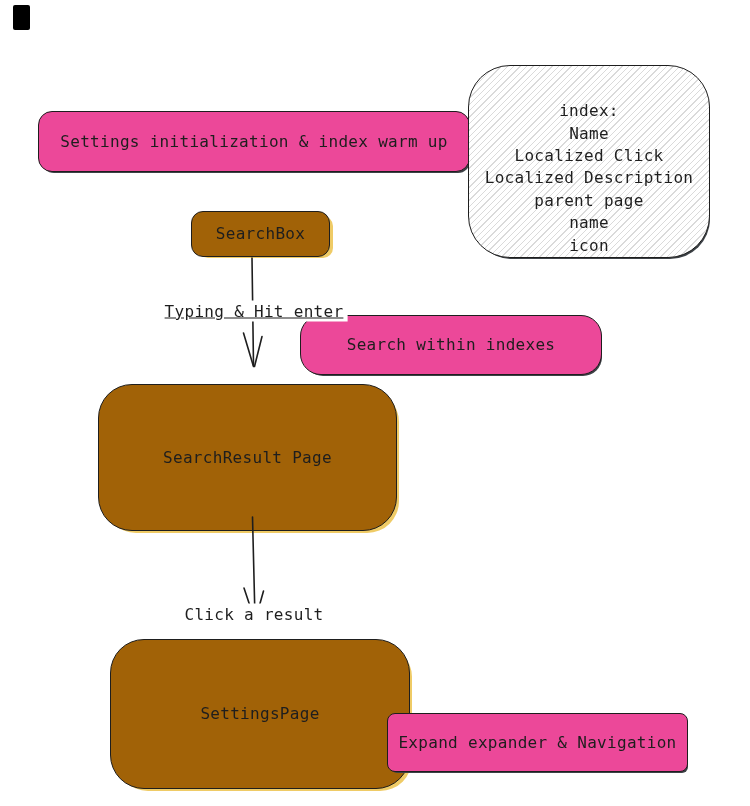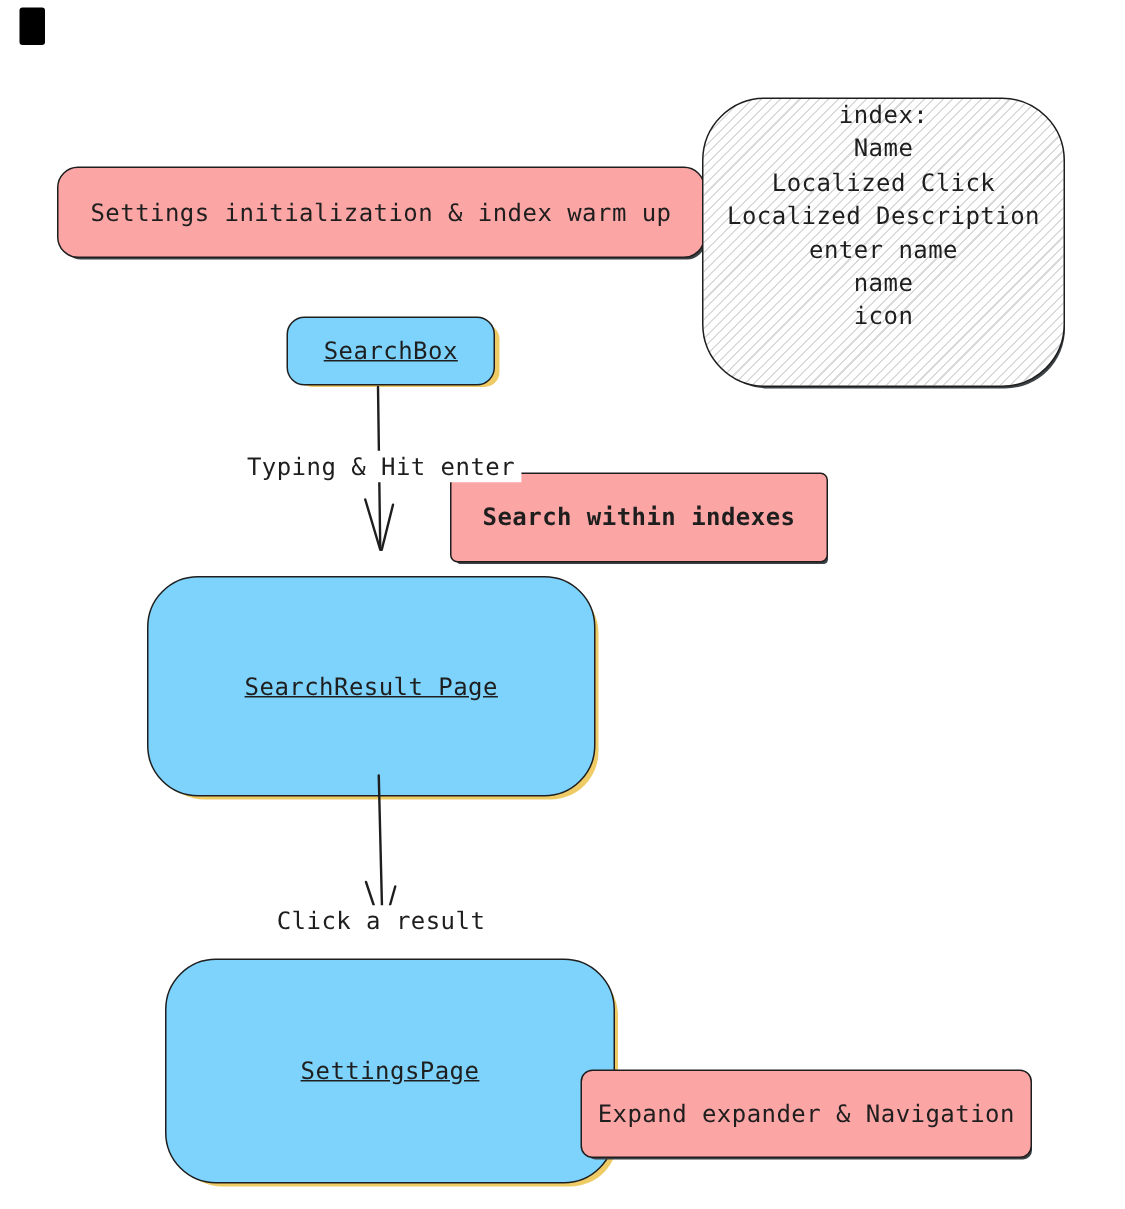--- a/index.html
+++ b/index.html
@@ -19,45 +19,44 @@
     display: flex;
     align-items: center;
     justify-content: center;
     text-align: center;
     font-size: 16px;
     letter-spacing: 0.3px;
     line-height: 22px;
     white-space: nowrap;
   }
   .gray {
-    background: #fca5a5;
+    background: #ec4899;
     box-shadow: 2px 3px 0 -2px #3c4146;
     align-items: center;
   }
   .yellow {
-    background: #7dd3fc;
+    background: #a16207;
     box-shadow: 4px 4px 0 -2px #EFCB66;
-    text-decoration: underline;
   }
   .hatched {
     background-color: #ffffff;
     background-image: repeating-linear-gradient(
       135deg,
       rgba(140,140,140,0.32) 0px,
       rgba(140,140,140,0.32) 1px,
       transparent 1px,
       transparent 4.5px
     );
     box-shadow: 2px 3px 0 -2px #3c4146;
   }
   
   #node-warmup        { left: 38px;  top: 111px; width: 432px; height: 61px;  border-radius: 14px; }
-  #node-index-note    { left: 468px; top: 65px;  width: 242px; height: 193px; border-radius: 42px; flex-direction: column; justify-content: flex-start; }
+  #node-index-note    { left: 468px; top: 65px;  width: 242px; height: 193px; border-radius: 42px; flex-direction: column; justify-content: flex-end; }
   #node-searchbox     { left: 191px; top: 211px; width: 139px; height: 46px;  border-radius: 12px; box-shadow: 5px 3px 0 -2px #EFCB66; }
-  #node-searchwithin  { left: 300px; top: 315px; width: 252px; height: 60px;  border-radius: 5px; font-weight: bold; }
+  #node-searchwithin  { left: 300px; top: 315px; width: 302px; height: 60px;  border-radius: 21px; }
   #node-searchresult  { left: 98px;  top: 368px; width: 299px; height: 147px; border-radius: 34px; margin-top: 16px; }
   #node-settingspage  { left: 110px; top: 623px; width: 300px; height: 150px; border-radius: 34px; margin-top: 16px; }
   #node-expand        { left: 387px; top: 713px; width: 301px; height: 59px;  border-radius: 8px; }
 
   .note-line { line-height: 22.4px; }
 
   #arrow-layer {
     position: absolute;
     left: 0; top: 0;
     width: 750px; height: 806px;
@@ -71,21 +70,21 @@
   }
   .edge-label {
     position: absolute;
     transform: translate(-50%, -50%);
     background: #ffffff;
     padding: 1px 4px;
     font-size: 16px;
     letter-spacing: 0.3px;
     white-space: nowrap;
   }
-  #edge-label-typing { left: 254px; top: 311px; }
+  #edge-label-typing { left: 254px; top: 311px; text-decoration: underline; }
   #edge-label-click  { left: 254px; top: 570px; margin-top: 44px; }
 
   #canvas-marker {
     position: absolute;
     left: 13px; top: 5px;
     width: 17px; height: 25px;
     background: #000000;
     border-radius: 2px;
   }
 </style>
@@ -96,21 +95,21 @@
 
   <div id="node-warmup" class="node gray">
     <span>Settings initialization &amp; index warm up</span>
   </div>
 
   <div id="node-index-note" class="node hatched">
     <div class="note-line">index:</div>
     <div class="note-line">Name</div>
     <div class="note-line">Localized Click</div>
     <div class="note-line">Localized Description</div>
-    <div class="note-line">enter name</div>
+    <div class="note-line">parent page</div>
     <div class="note-line">name</div>
     <div class="note-line">icon</div>
   </div>
 
   <div id="node-searchbox" class="node yellow">
     <span>SearchBox</span>
   </div>
 
   <div id="node-searchresult" class="node yellow">
     <span>SearchResult Page</span>

